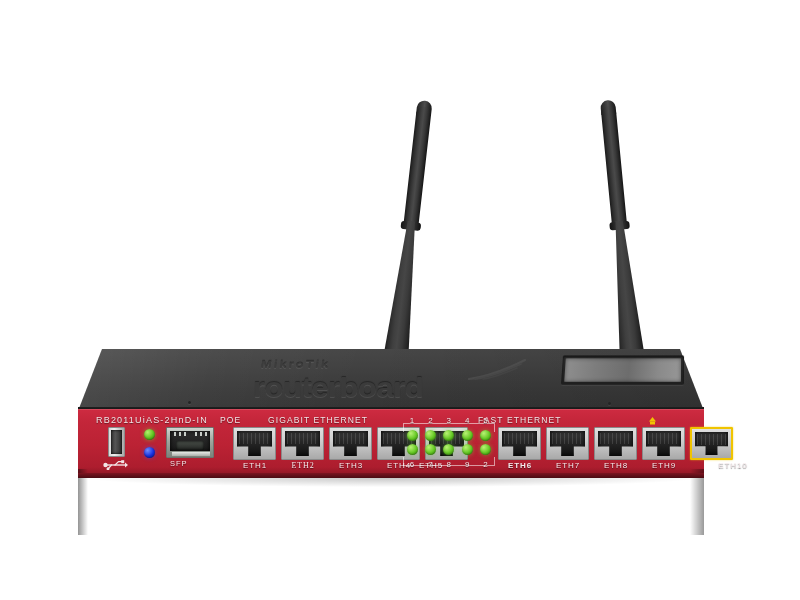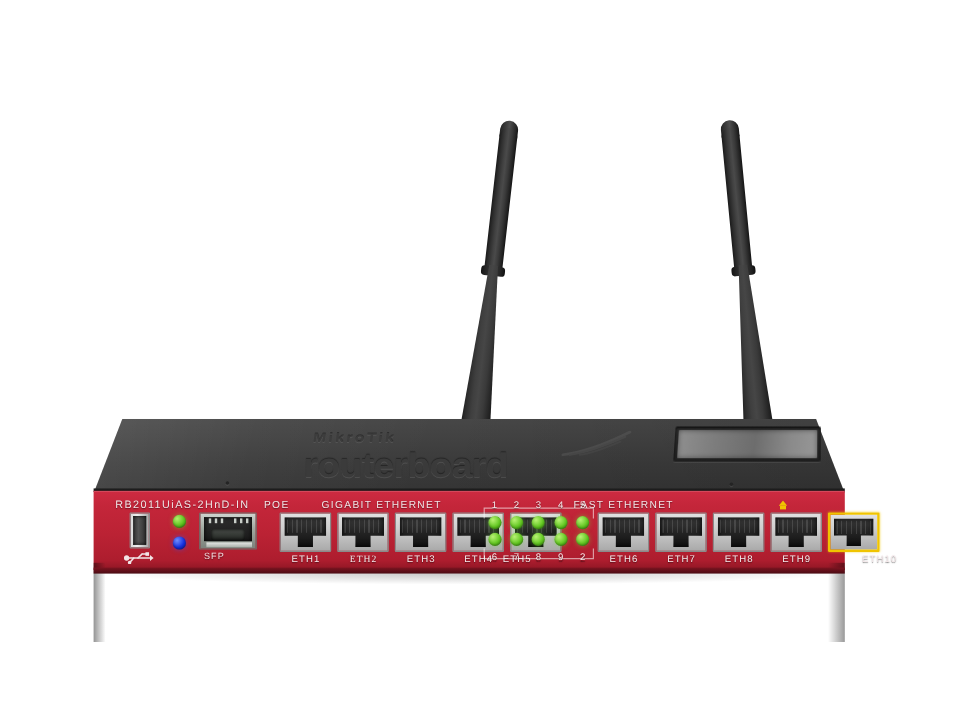--- a/index.html
+++ b/index.html
@@ -587,21 +587,21 @@
       <div class="rj45 poe-out" style="left:612px;">
         <div class="jack"></div>
         <div class="jack-teeth"></div>
       </div>
 
       <svg id="poe-out-icon" viewBox="0 0 11 9">
         <path d="M5.5 0 L9 4.5 L2 4.5 Z" fill="#f0c400"></path>
         <rect x="3" y="4.5" width="5" height="3" fill="#f0c400"></rect>
       </svg>
 
-      <div class="port-label" style="left:417px;">ETH6</div>
+      <div class="port-label" style="left:417px;font-weight:bold;">ETH6</div>
       <div class="port-label" style="left:465px;">ETH7</div>
       <div class="port-label" style="left:513px;">ETH8</div>
       <div class="port-label" style="left:561px;">ETH9</div>
       <div class="port-label" style="left:630px;">ETH10</div>
 
       <div class="side-shadow-left"></div>
       <div class="side-shadow-right"></div>
     </div>
 
     <div class="faceplate-lip"></div>

